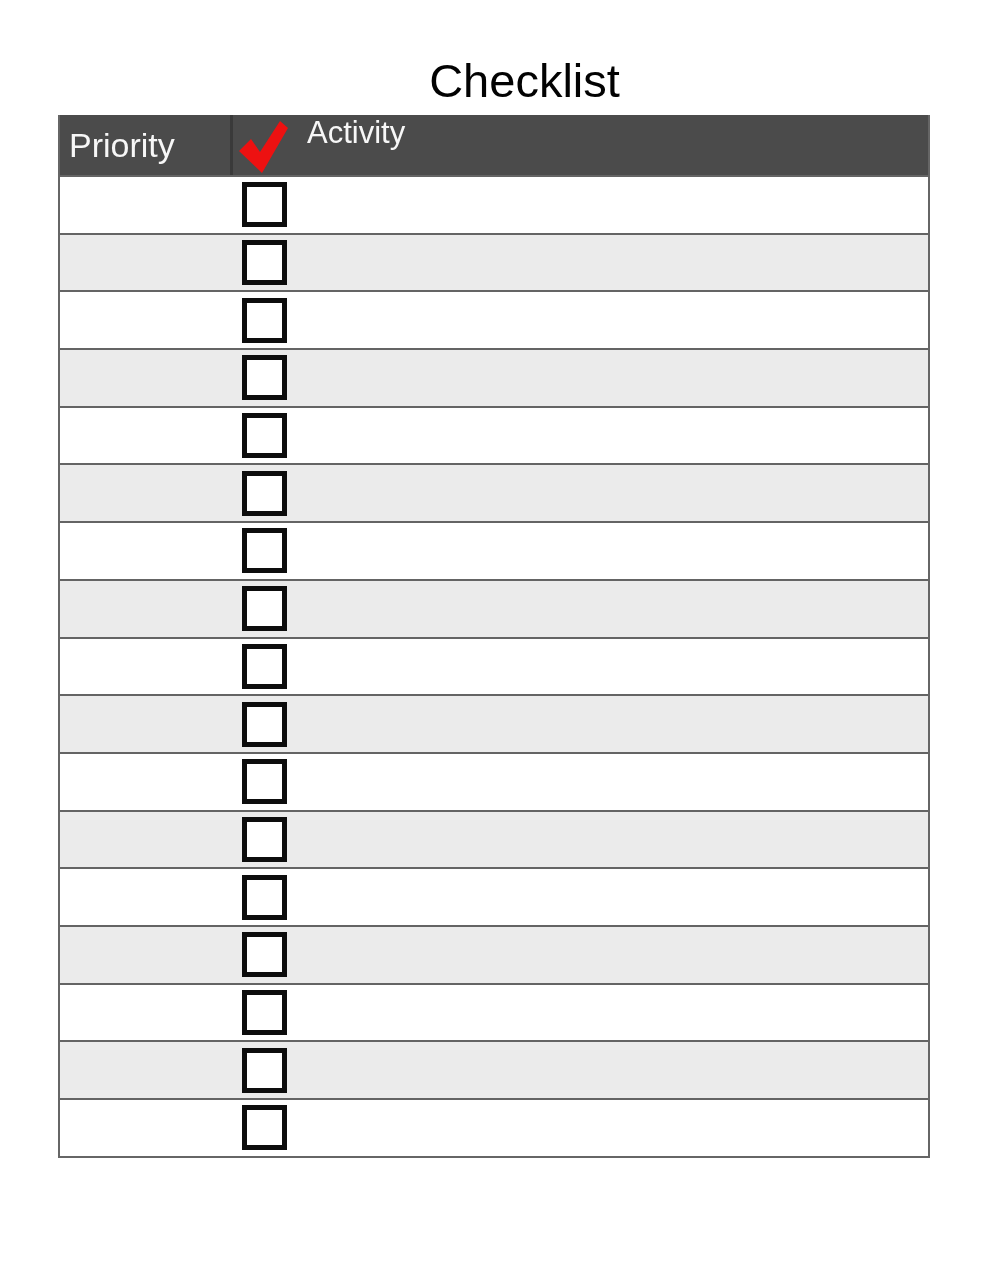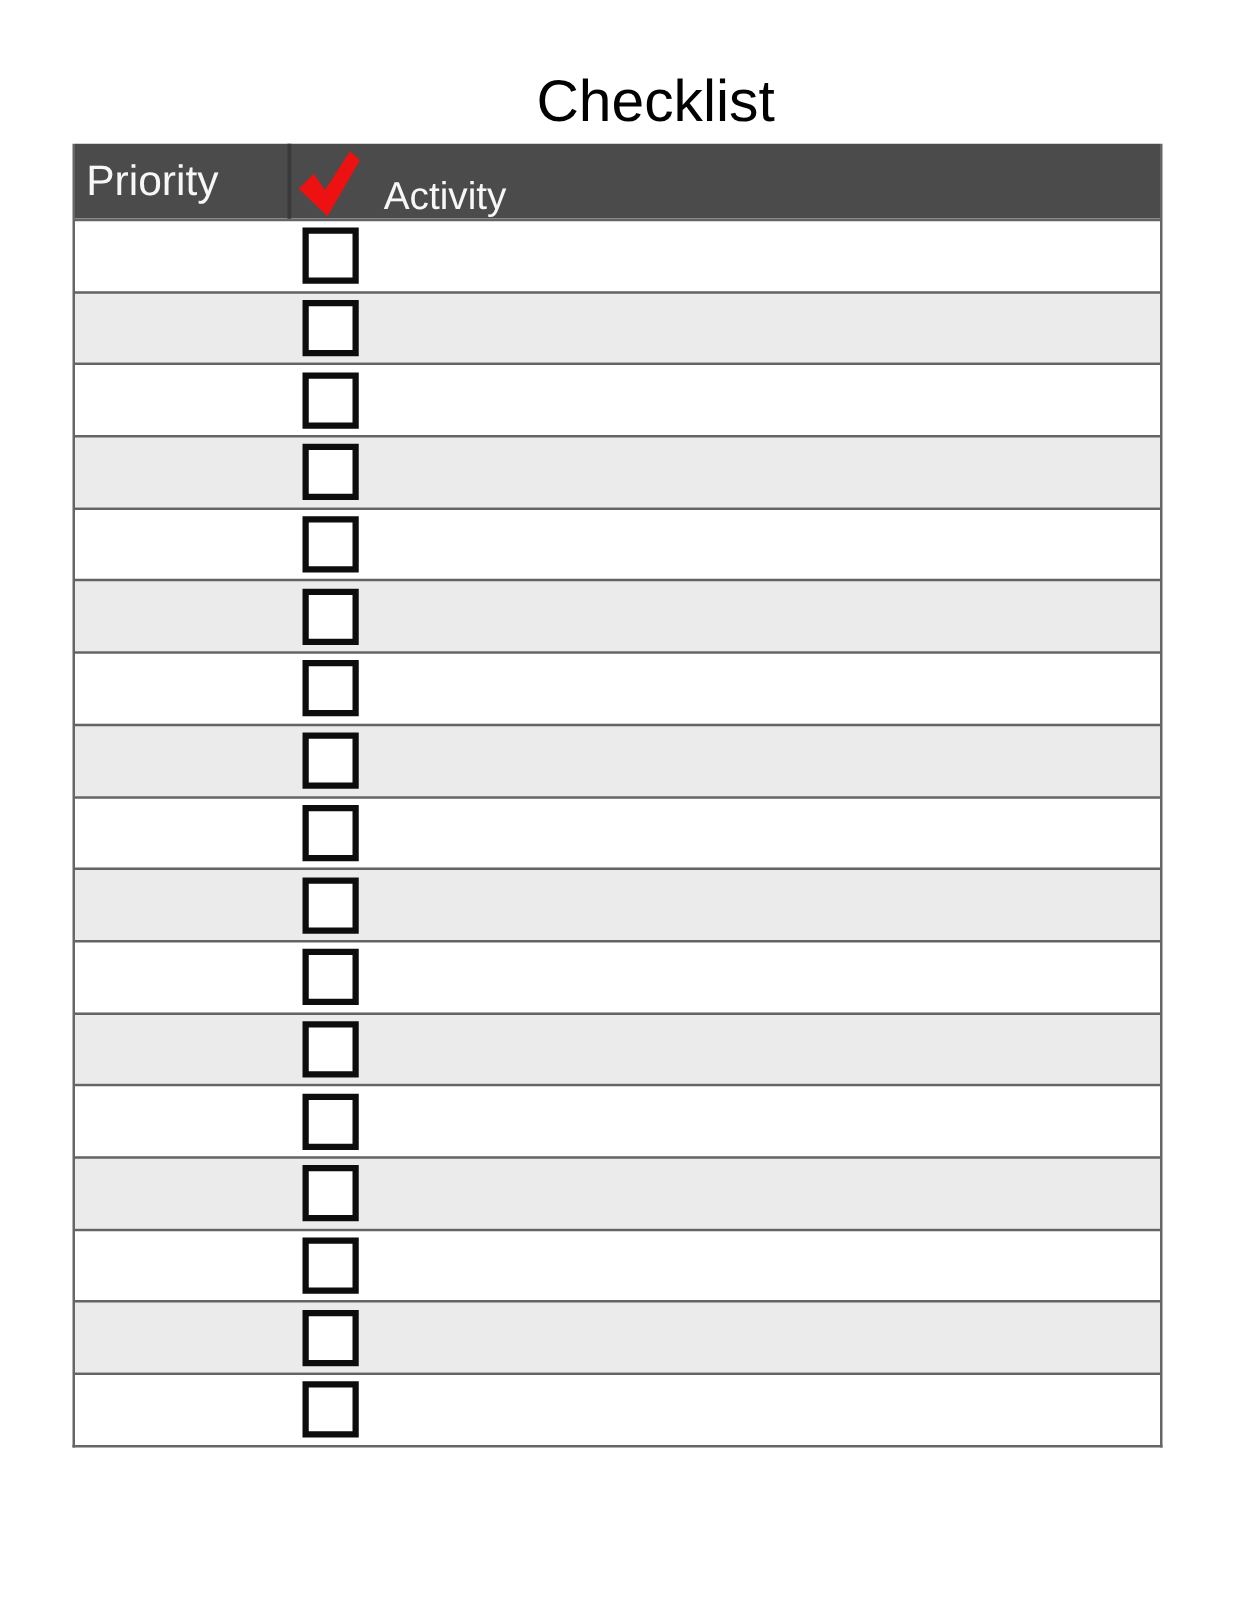--- a/index.html
+++ b/index.html
@@ -57,21 +57,21 @@
     color: var(--header-text, #f7f7f7);
     font-size: 34px;
   }
   .header-divider {
     width: 3px;
     background: var(--header-divider, #3a3a3a);
   }
   .hcell-activity {
     flex: 1;
     display: flex;
-    align-items: flex-end;
+    align-items: flex-start;
   }
   .hcheck-wrap {
     width: 60px;
     display: flex;
     justify-content: center;
     align-items: flex-end;
     height: 100%;
   }
   .hcheck-wrap svg {
     display: block;

